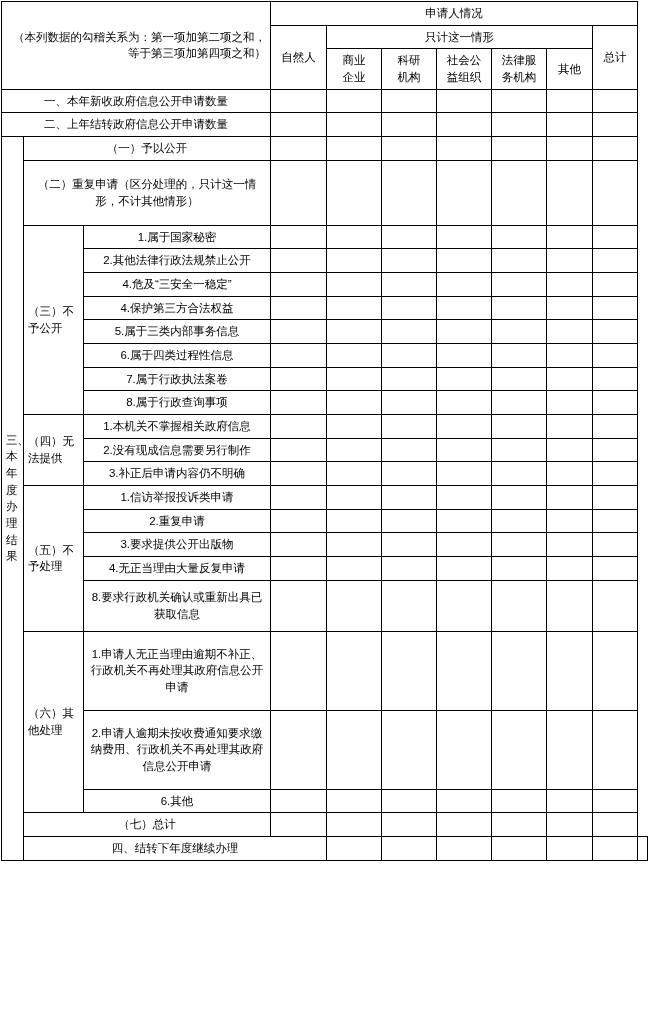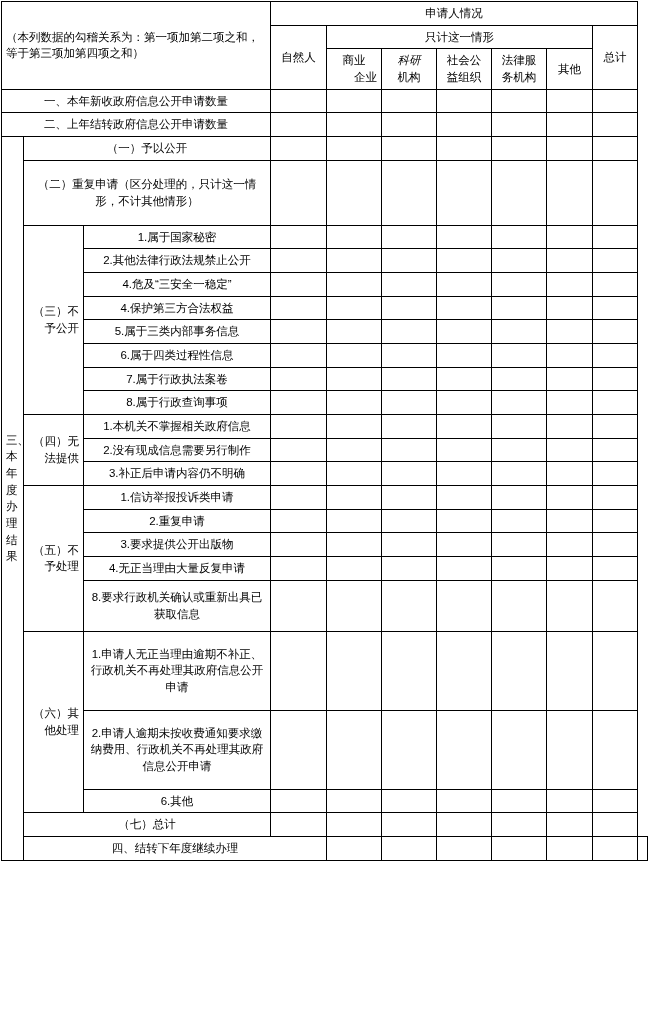--- a/index.html
+++ b/index.html
@@ -31,30 +31,30 @@
     padding: 3px 4px;
     vertical-align: middle;
     word-break: break-all;
   }
   td.hdr-center {
     text-align: center;
   }
   td.note {
     font-size: 11.5px;
     line-height: 1.7;
-    text-align: left;
+    text-align: right;
     vertical-align: middle;
     padding: 6px 6px;
   }
   td.rowlabel {
     text-align: center;
     vertical-align: middle;
   }
   td.vert {
-    text-align: right;
+    text-align: left;
     vertical-align: middle;
     padding: 3px 5px;
   }
   td.vert-group {
     text-align: left;
     vertical-align: middle;
     width: 22px;
     padding: 3px 4px;
   }
   td.datacell {
@@ -88,28 +88,28 @@
       </tr>
 
       <tr>
         <td rowspan="3" class="hdr-center">自然人</td>
         <td colspan="5" class="hdr-center">只计这一情形</td>
         <td rowspan="3" class="hdr-center">总计</td>
       </tr>
 
       <tr>
         <td class="hdr-center" style="border-bottom:none; padding-bottom:0;">商业</td>
-        <td class="hdr-center" style="border-bottom:none; padding-bottom:0;font-style:italic;">科研</td>
+        <td class="hdr-center" style="border-bottom:none; padding-bottom:0;">科研</td>
         <td class="hdr-center" style="border-bottom:none; padding-bottom:0;">社会公</td>
         <td class="hdr-center" style="border-bottom:none; padding-bottom:0;">法律服</td>
         <td rowspan="2" class="hdr-center">其他</td>
       </tr>
 
       <tr>
-        <td class="hdr-center" style="border-top:none; padding-top:0;text-align:right;">企业</td>
+        <td class="hdr-center" style="border-top:none; padding-top:0;">企业</td>
         <td class="hdr-center" style="border-top:none; padding-top:0;">机构</td>
         <td class="hdr-center" style="border-top:none; padding-top:0;">益组织</td>
         <td class="hdr-center" style="border-top:none; padding-top:0;">务机构</td>
       </tr>
 
       <tr>
         <td colspan="3" class="rowlabel">一、本年新收政府信息公开申请数量</td>
         <td class="datacell"></td>
         <td class="datacell"></td>
         <td class="datacell"></td>

